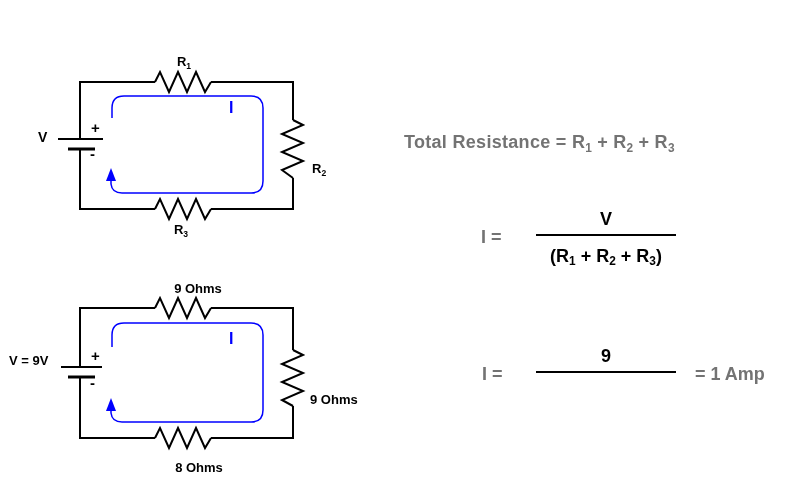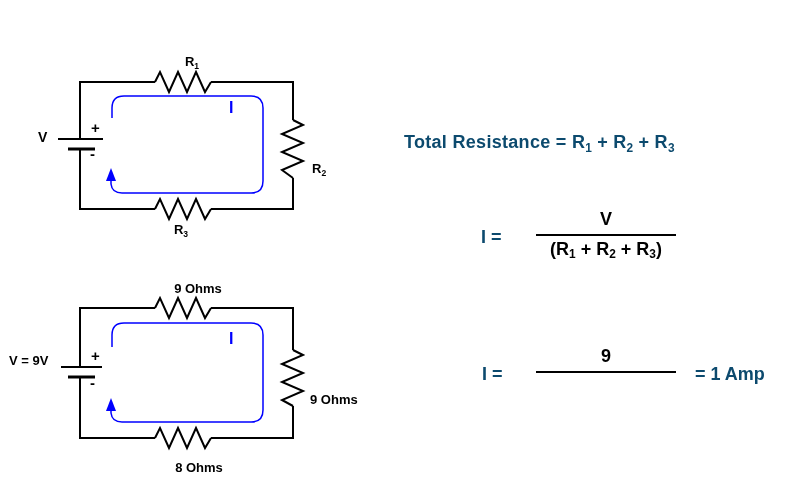--- a/index.html
+++ b/index.html
@@ -21,39 +21,39 @@
   }
   .centered{transform:translateX(-50%);}
   .blue{color:#0000ff;}
   .sign{font-size:15px;}
   .cur{font-size:16px;}
   .sub{font-size:0.66em;position:relative;top:0.30em;letter-spacing:0;}
   .eq{
     position:absolute;
     font-weight:bold;
     font-size:18px;
-    color:#0c4a6e;
+    color:#737373;
     white-space:nowrap;
     line-height:1.2;
   }
   .heading{font-size:18px;letter-spacing:0.3px;}
   .fraction{
     position:absolute;
     width:140px;
     display:flex;
     flex-direction:column;
     align-items:center;
     font-weight:bold;
     font-size:18px;
     color:#000000;
     line-height:1.2;
   }
   .frac-num{padding-bottom:3px;}
   .frac-bar{width:100%;height:0;border-top:2px solid #000000;}
-  .frac-den{padding-top:3px;white-space:nowrap;}
+  .frac-den{padding-top:10px;white-space:nowrap;}
 </style>
 </head>
 <body>
 
 <div class="page">
 
   <svg class="diagram-layer" width="798" height="496" viewBox="0 0 798 496" fill="none">
 
     <g stroke="#000000" stroke-width="2" fill="none">
       <path d="M80,139 L80,82 L155,82 M211,82 L293,82 L293,120 M293,178 L293,209 L211,209 M155,209 L80,209 L80,150"></path>
@@ -75,21 +75,21 @@
       <path d="M211,438 L205,448 L196,428 L187,448 L178,428 L169,448 L160,428 L155,438"></path>
       <line x1="61" y1="367" x2="102" y2="367" stroke-width="2"></line>
       <line x1="68" y1="377" x2="95" y2="377" stroke-width="3"></line>
     </g>
     <g>
       <path stroke="#0000ff" stroke-width="1.5" fill="none" d="M111,410 L111,413 Q112,422 122,422 L251,422 Q263,422 263,410 L263,335 Q263,323 251,323 L124,323 Q112,323 112,335 L112,347"></path>
       <polygon fill="#0000ff" stroke="none" points="111,398 106,411 116,411"></polygon>
     </g>
   </svg>
 
-  <div class="lbl centered" style="left:192px;top:55px"><span>R</span><span class="sub">1</span></div>
+  <div class="lbl centered" style="left:184px;top:55px"><span>R</span><span class="sub">1</span></div>
   <div class="lbl" style="left:312px;top:162px"><span>R</span><span class="sub">2</span></div>
   <div class="lbl centered" style="left:181px;top:223px"><span>R</span><span class="sub">3</span></div>
   <div class="lbl" style="left:38px;top:130px;font-size:14px">V</div>
   <div class="lbl sign" style="left:91px;top:120px">+</div>
   <div class="lbl sign" style="left:90px;top:146px">-</div>
   <div class="lbl cur blue" style="left:229px;top:99px">I</div>
 
   <div class="lbl centered" style="left:198px;top:282px">9 Ohms</div>
   <div class="lbl" style="left:310px;top:393px">9 Ohms</div>
   <div class="lbl centered" style="left:199px;top:461px">8 Ohms</div>

